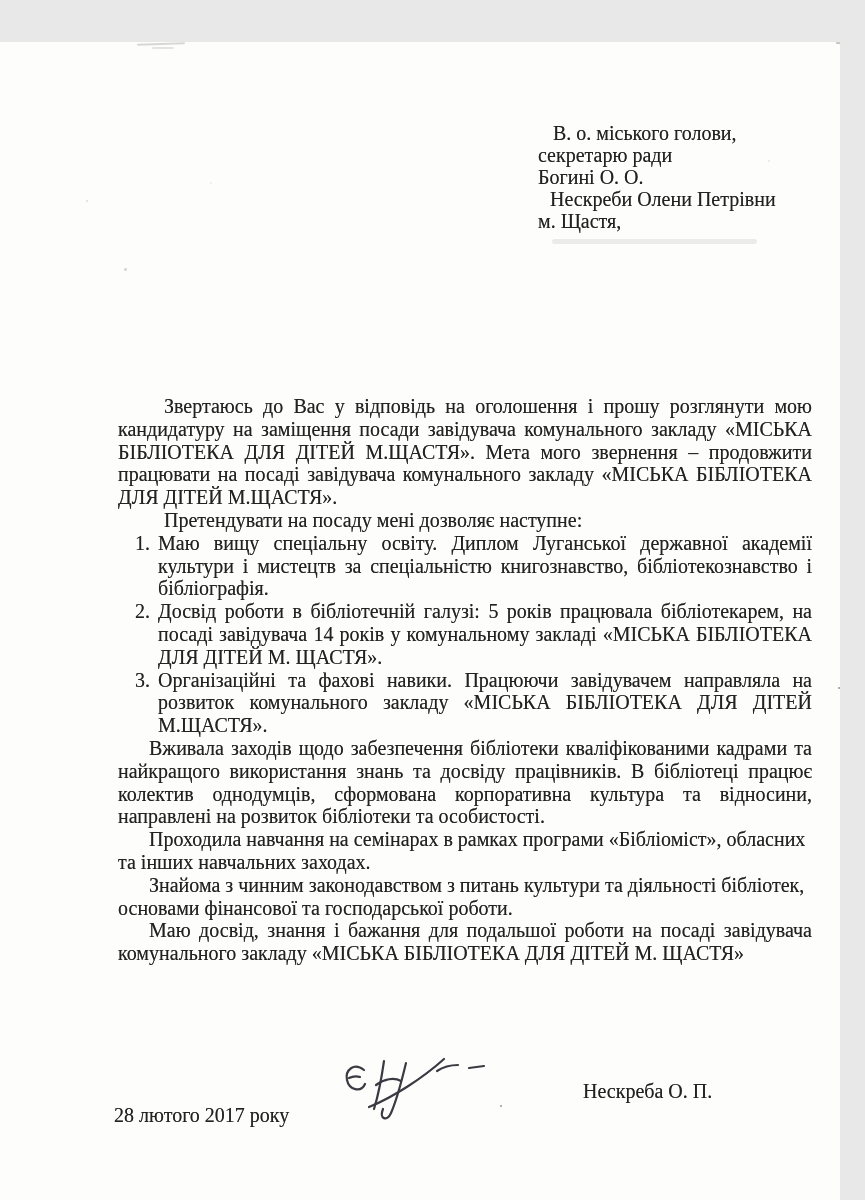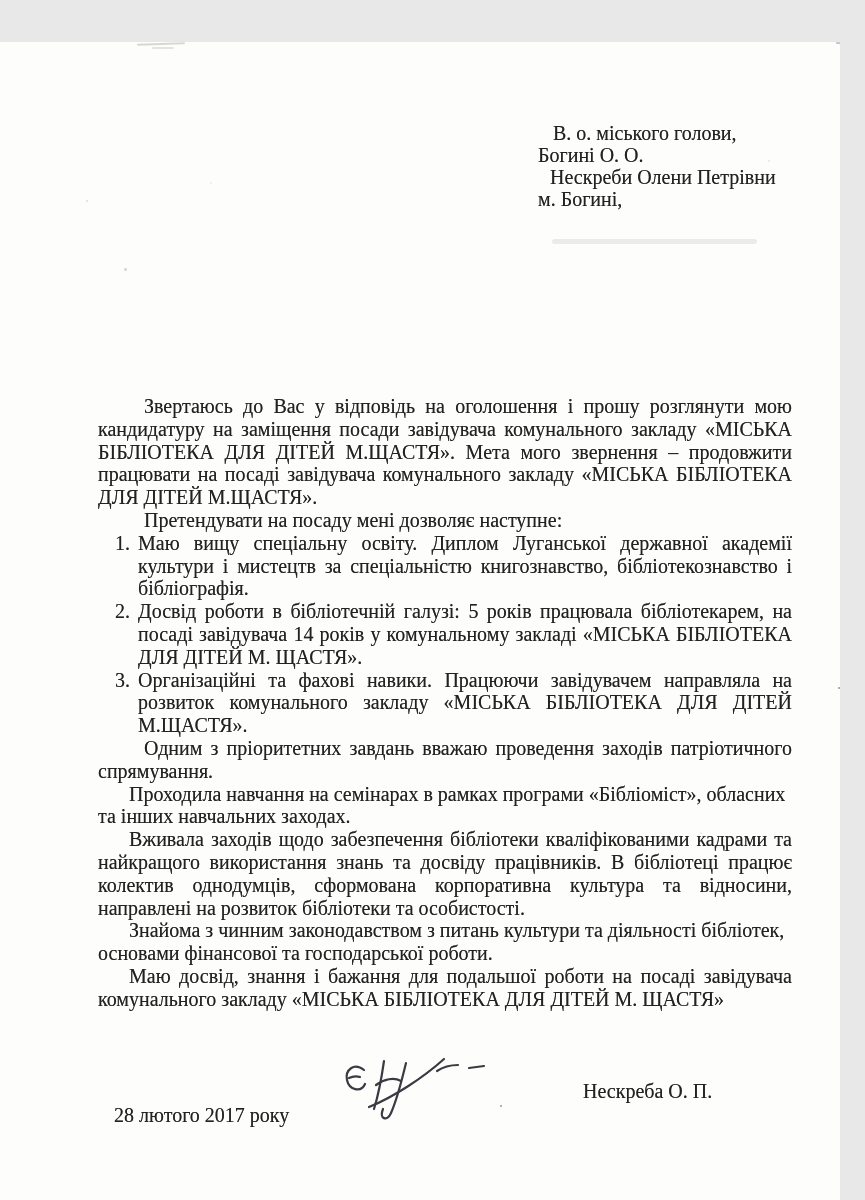--- a/index.html
+++ b/index.html
@@ -34,21 +34,21 @@
     top: 287px;
     width: 694px;
     text-align: center;
     font-size: 20.5px;
     letter-spacing: 0.3px;
   }
 
   
   .letter-body {
     position: absolute;
-    left: 98px;
+    left: 118px;
     top: 353px;
     width: 694px;
     font-size: 20px;
     line-height: 22.8px;
     text-align: justify;
     text-align-last: left;
   }
   .letter-body p { margin: 0; }
   .ind    { text-indent: 46px; }
   .ind-sm { text-indent: 31px; }
@@ -96,23 +96,24 @@
   }
   .speck { position: absolute; background: rgba(0,0,0,0.15); border-radius: 50%; }
 </style>
 </head>
 <body>
 
 <div class="scan-page">
 
   <div class="recipient">
     <div class="r-line ind1">В. о. міського голови,</div>
+    <div class="r-line">секретарю ради</div>
     <div class="r-line">Богині О. О.</div>
     <div class="r-line ind2">Нескреби Олени Петрівни</div>
-    <div class="r-line">м. Богині,</div>
+    <div class="r-line">м. Щастя,</div>
   </div>
 
   <div class="pencil-smudge"></div>
 
 
   <div class="letter-body">
     <p class="ind">Звертаюсь до Вас у відповідь на оголошення і прошу розглянути мою кандидатуру на заміщення  посади завідувача комунального закладу «МІСЬКА БІБЛІОТЕКА ДЛЯ ДІТЕЙ М.ЩАСТЯ». Мета мого звернення – продовжити працювати на посаді завідувача комунального закладу «МІСЬКА БІБЛІОТЕКА ДЛЯ ДІТЕЙ М.ЩАСТЯ».</p>
     <p class="ind">Претендувати на посаду мені дозволяє наступне:</p>
 
     <ol class="qual-list">
@@ -123,23 +124,22 @@
       <li class="list-item">
         <span class="num">2.</span>
         <span>Досвід роботи в бібліотечній галузі: 5 років працювала бібліотекарем, на посаді завідувача 14 років у комунальному закладі «МІСЬКА БІБЛІОТЕКА ДЛЯ ДІТЕЙ М. ЩАСТЯ».</span>
       </li>
       <li class="list-item">
         <span class="num">3.</span>
         <span>Організаційні та фахові навики. Працюючи завідувачем направляла на розвиток комунального закладу «МІСЬКА БІБЛІОТЕКА ДЛЯ ДІТЕЙ М.ЩАСТЯ».</span>
       </li>
     </ol>
 
-    <p class="ind">Одним з пріоритетних завдань вважаю проведення заходів патріотичного спрямування.</p>
+    <p class="ind-sm">Вживала заходів щодо забезпечення бібліотеки кваліфікованими кадрами та найкращого використання знань та досвіду працівників. В бібліотеці працює колектив однодумців, сформована корпоративна культура та відносини, направлені на розвиток бібліотеки та особистості.</p>
     <p class="ind-sm al-left">Проходила навчання   на семінарах в рамках програми «Бібліоміст», обласних та інших навчальних заходах.</p>
-    <p class="ind-sm">Вживала заходів щодо забезпечення бібліотеки кваліфікованими кадрами та найкращого використання знань та досвіду працівників. В бібліотеці працює колектив однодумців, сформована корпоративна культура та відносини, направлені на розвиток бібліотеки та особистості.</p>
     <p class="ind-sm al-left">Знайома з чинним законодавством з питань культури та діяльності бібліотек, основами фінансової та господарської роботи.</p>
     <p class="ind-sm">Маю досвід, знання і бажання для подальшої роботи на посаді завідувача комунального закладу «МІСЬКА БІБЛІОТЕКА ДЛЯ ДІТЕЙ М. ЩАСТЯ»</p>
   </div>
 
   <svg class="signature-scribble" width="160" height="75" viewBox="0 0 160 75" fill="none">
     <g stroke="#25252f" stroke-width="2.2" stroke-linecap="round" fill="none" opacity="0.9">
       <path d="M26 22 C16 14 7 22 9 32 C11 42 23 45 27 36"></path>
       <path d="M11 30 C15 28 19 28 22 29"></path>
       <path d="M46 13 C44 27 41 45 36 61"></path>
       <path d="M38 37 C46 31 56 29 63 33"></path>

